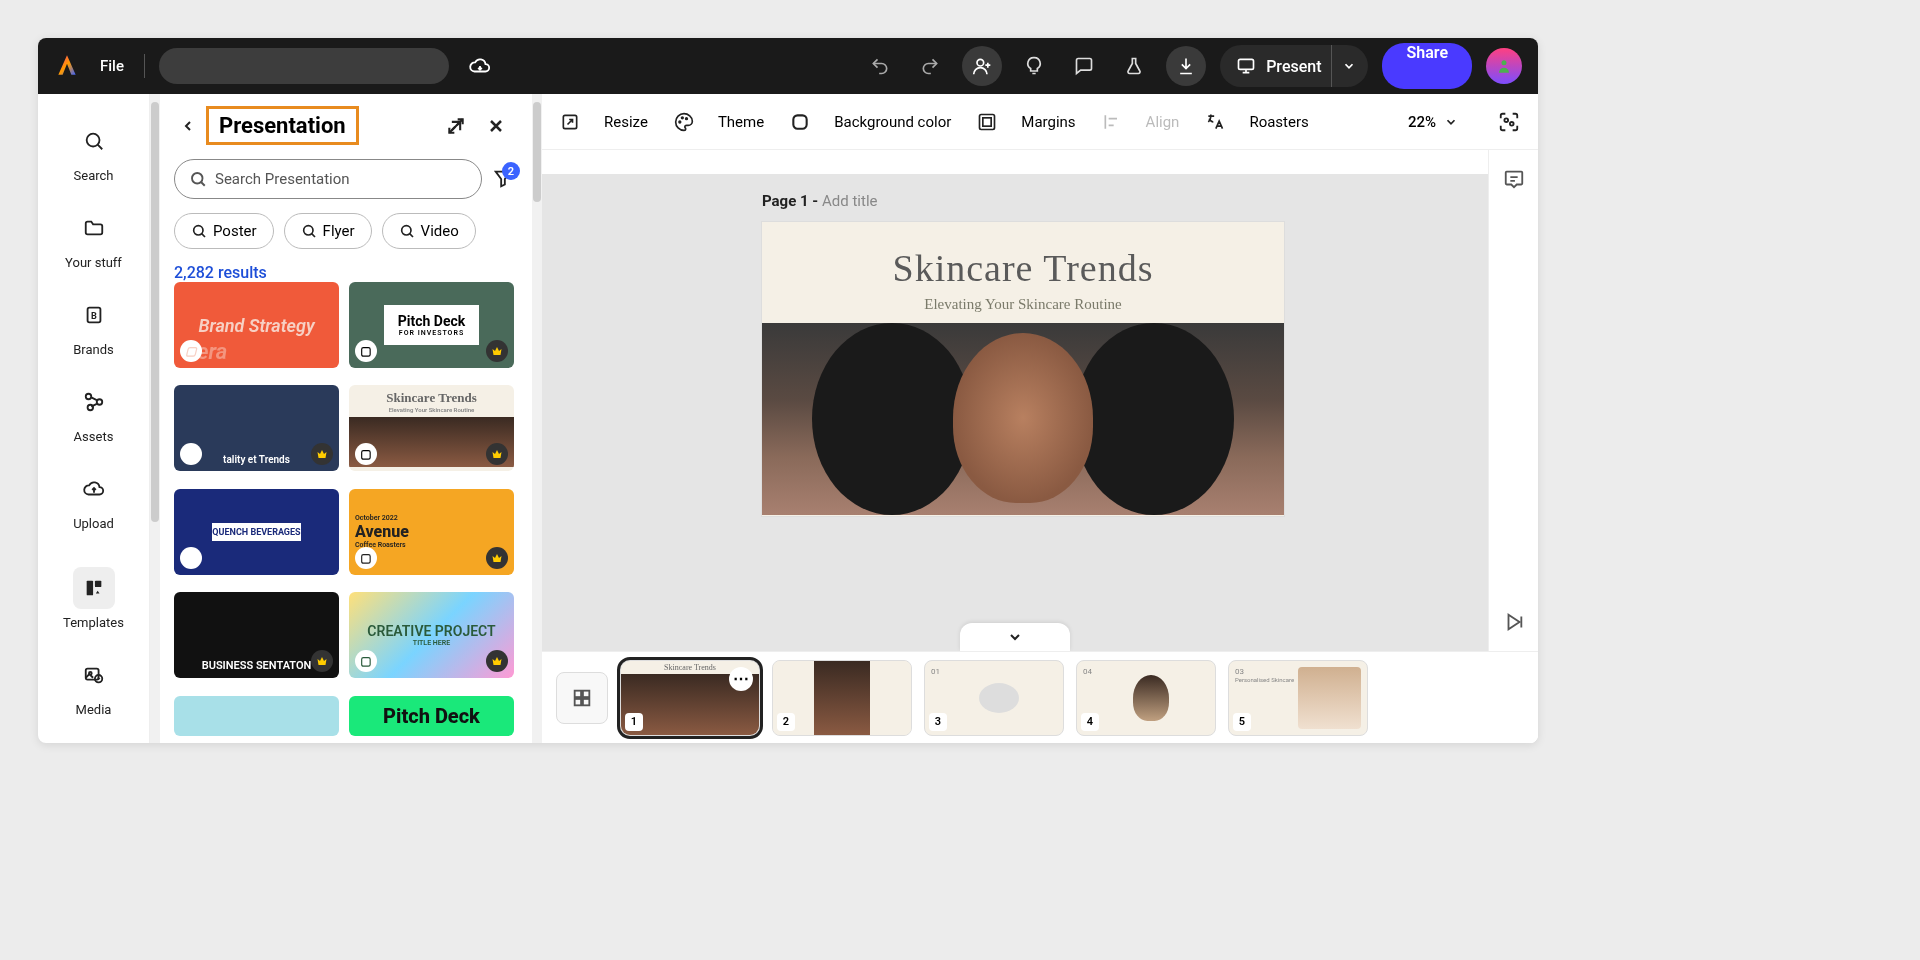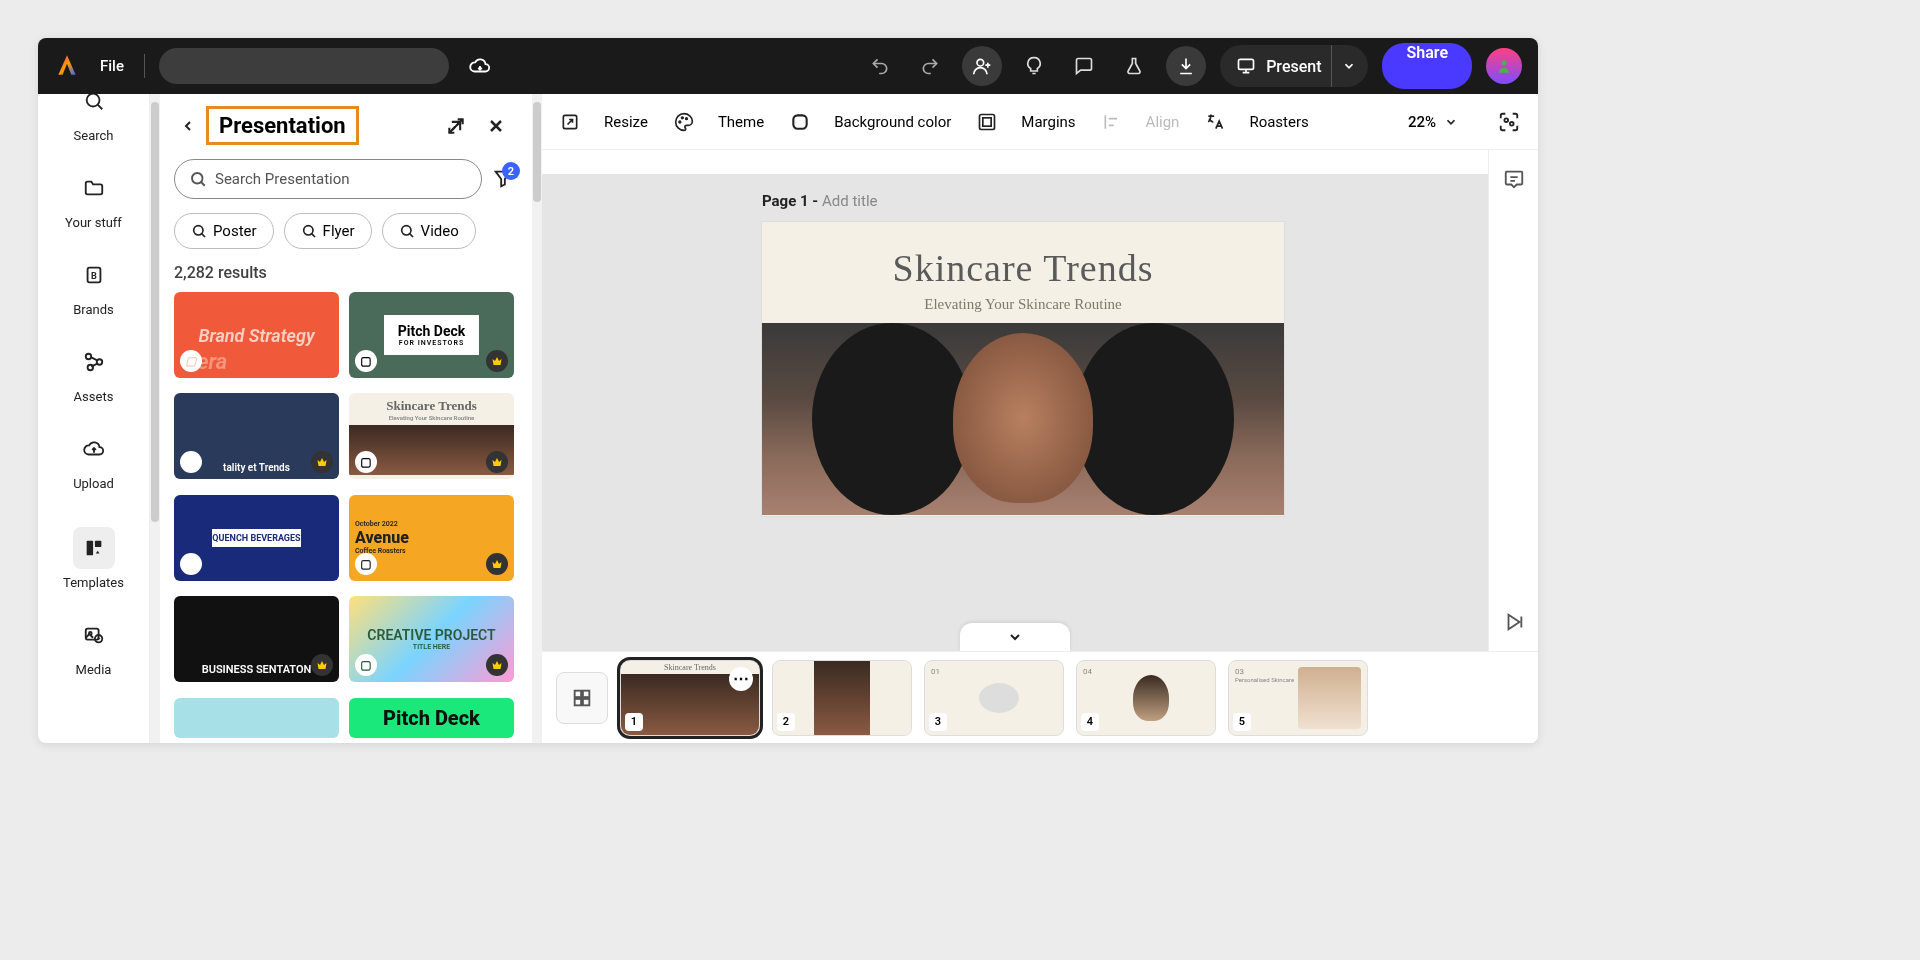--- a/index.html
+++ b/index.html
@@ -18,21 +18,21 @@
 .topbar-icon.circled { background: #3a3a3a; width: 40px; height: 40px; }
 .present-btn { background: #2a2a2a; color: #fff; border-radius: 22px; height: 42px; padding: 0 12px 0 16px; display: flex; align-items: center; gap: 10px; font-size: 16px; font-weight: 500; }
 .present-caret { border-left: 1px solid #555; padding-left: 10px; height: 100%; display:flex; align-items:center; }
 .share-btn { background: #4a3aff; color: #fff; border-radius: 22px; height: 46px; padding: 0 24px; font-size: 16px; font-weight: 600; }
 .avatar { width: 36px; height: 36px; border-radius: 50%; background: linear-gradient(180deg, #ff4081, #7c4dff); display:flex; align-items:center; justify-content:center; }
 
 
 .body { flex: 1; display: flex; overflow: hidden; }
 
 
-.leftrail { width: 112px; border-right: 1px solid #eee; display: flex; flex-direction: column; align-items: center; padding-top: 16px; gap: 4px; justify-content: flex-end; }
+.leftrail { width: 112px; border-right: 1px solid #eee; display: flex; flex-direction: column; align-items: center; padding-top: 16px; gap: 4px; }
 .rail-item { display: flex; flex-direction: column; align-items: center; gap: 6px; padding: 10px 4px; cursor: pointer; border-radius: 8px; width: 90px; }
 .rail-item.active .rail-icon-wrap { background: #eee; }
 .rail-icon-wrap { width: 42px; height: 42px; border-radius: 8px; display: flex; align-items: center; justify-content: center; }
 .rail-label { font-size: 13px; color: #222; }
 .rail-sep { height: 1px; width: 70px; background: #eee; margin: 4px 0; }
 
 
 .mini-scroll { width: 10px; background: #f1f1f1; position: relative; }
 .mini-thumb { position: absolute; top: 8px; left: 1px; width: 8px; height: 100px; background: #ccc; border-radius: 4px; }
 
@@ -45,21 +45,21 @@
 .panel-head-spacer { flex: 1; }
 .panel-head-icon { padding: 8px; cursor: pointer; }
 
 .panel-search-row { display: flex; align-items: center; gap: 10px; margin-bottom: 14px; }
 .panel-search { flex: 1; height: 40px; border: 1px solid #888; border-radius: 20px; display: flex; align-items: center; padding: 0 14px; gap: 8px; color: #555; font-size: 15px; }
 .filter-btn { position: relative; cursor: pointer; }
 .filter-badge { position: absolute; top: -6px; right: -6px; width: 18px; height: 18px; background: #3b63ff; color: #fff; font-size: 11px; border-radius: 50%; display: flex; align-items: center; justify-content: center; font-weight: 600; }
 
 .pill-row { display: flex; gap: 10px; margin-bottom: 14px; }
 .pill { border: 1px solid #bbb; border-radius: 20px; padding: 8px 16px; display: flex; align-items: center; gap: 6px; font-size: 15px; cursor: pointer; }
-.results-count { font-size: 16px; color: #404040; margin-bottom: 10px; font-weight: 500; }
+.results-count { font-size: 16px; color: #1d4ed8; font-weight: 500; }
 
 .grid { display: grid; grid-template-columns: 1fr 1fr; gap: 10px; overflow-y: auto; flex: 1; }
 .card { height: 86px; border-radius: 6px; position: relative; overflow: hidden; display: flex; align-items: center; justify-content: center; text-align: center; font-weight: 600; }
 .card-badge { position: absolute; bottom: 6px; left: 6px; width: 22px; height: 22px; background: #fff; border-radius: 50%; display:flex; align-items:center; justify-content:center; font-size:12px; }
 .card-premium { position: absolute; bottom: 6px; right: 6px; width: 22px; height: 22px; background: #333; border-radius: 50%; display:flex; align-items:center; justify-content:center; }
 
 
 .main { flex: 1; display: flex; flex-direction: column; background: #fff; }
 .toolbar { height: 56px; border-bottom: 1px solid #eee; display: flex; align-items: center; padding: 0 18px; gap: 26px; }
 .tool-item { display: flex; align-items: center; gap: 24px; font-size: 15px; cursor: pointer; }

